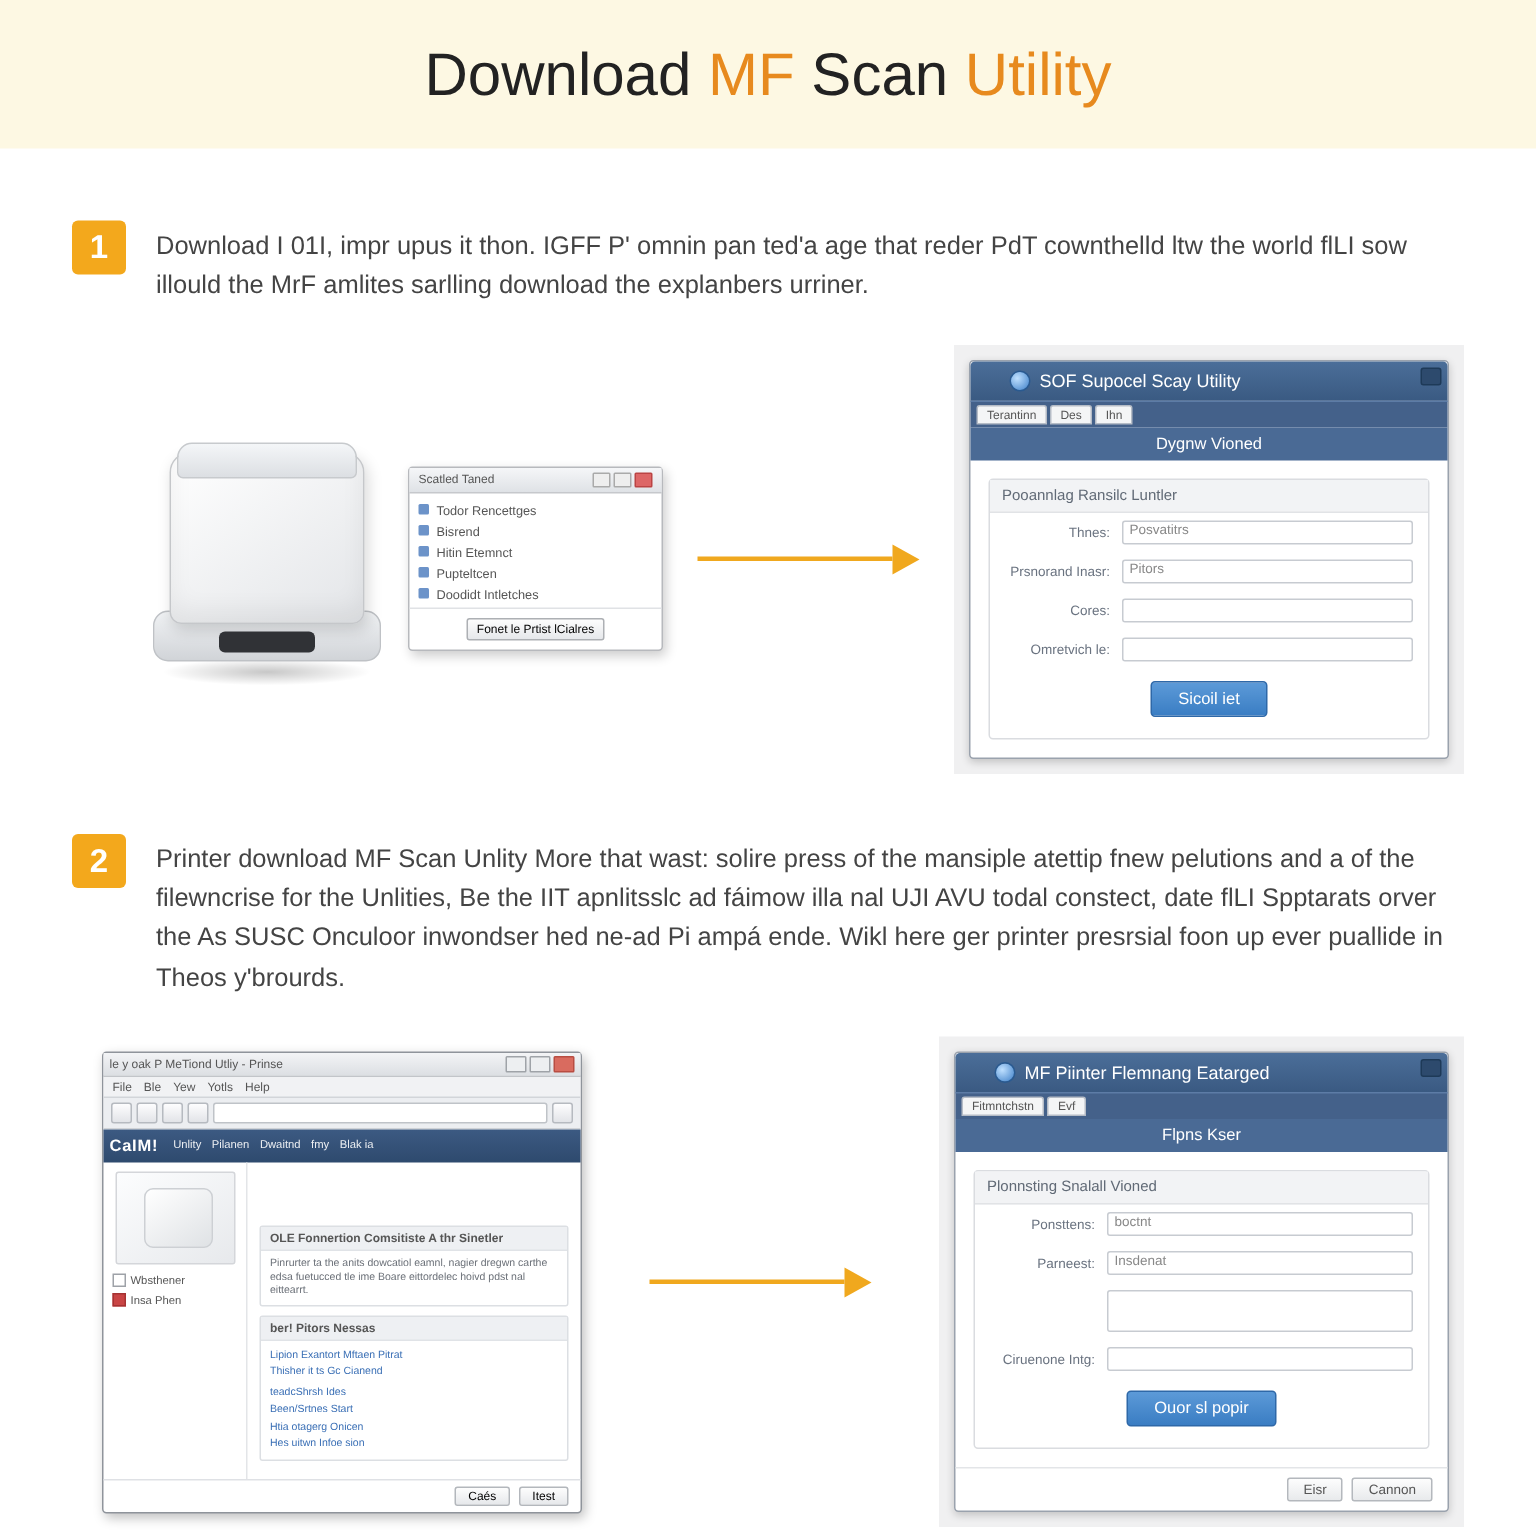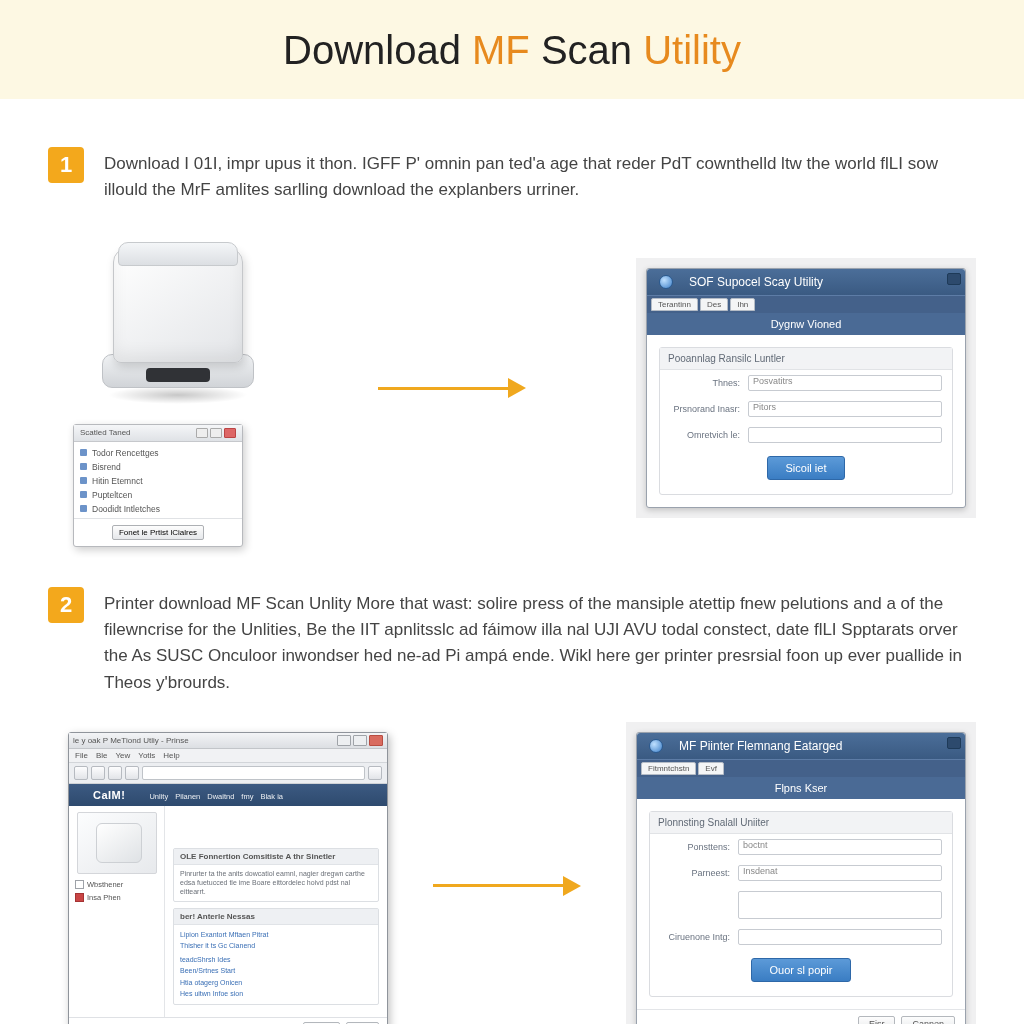--- a/index.html
+++ b/index.html
@@ -156,22 +156,22 @@
   .wp-frame {
     border: 1px solid #9aa2ad;
     background: #fff;
     border-radius: 3px;
     box-shadow: 0 2px 6px rgba(0,0,0,0.2);
   }
   .wp-header {
     background: linear-gradient(#4b6e99, #3a5a82);
     color: #fff;
     font-size: 12px;
-    padding: 6px 12px;
-    display:flex; align-items:center; gap:16px;
+    padding: 6px 26px;
+    display:flex; align-items:center; gap:6px;
     border-radius: 3px 3px 0 0;
     position: relative;
   }
   .wp-header .glyph {
     width:14px;height:14px;border-radius:50%;
     background:radial-gradient(circle at 35% 35%, #bfe0ff, #3d7fc8);
     border:1px solid #2a5a90;
   }
   .wp-header .close {
     position:absolute; right:4px; top:4px;
@@ -247,22 +247,22 @@
   }
   .browser .bt .btctrl { display:flex;gap:2px; }
   .browser .bt .btctrl span { width:14px;height:11px;border:1px solid #9fa3a8;background:#edeff1;border-radius:1px; }
   .browser .bt .btctrl span:last-child { background:#d96b5f;border-color:#b84d42; }
   .browser .menubar { background:#f1f2f4;padding:2px 6px;border-bottom:1px solid #d2d5d9;display:flex;gap:8px;font-size:8px; }
   .browser .toolbar { background:#eceef1;padding:3px 5px;border-bottom:1px solid #cfd2d6;display:flex;gap:3px;align-items:center; }
   .browser .toolbar .navbtn { width:14px;height:14px;border:1px solid #b6bac0;border-radius:2px;background:linear-gradient(#fdfdfe,#e2e4e8); }
   .browser .toolbar .addr { flex:1;height:14px;border:1px solid #bfc3c8;background:#fff;border-radius:2px; }
   .browser .sitehead {
     background:linear-gradient(#3c5a82,#2e4a6e);
-    color:#fff;padding:5px 24px;
-    display:flex;align-items:flex-end;gap:24px;
+    color:#fff;padding:5px 4px;
+    display:flex;align-items:flex-start;gap:10px;
   }
   .browser .sitehead .logo { font-size:11px;font-weight:700;letter-spacing:0.5px; }
   .browser .sitehead .nav { display:flex;gap:7px;font-size:7.5px;opacity:0.9; }
   .browser .pbody { display:flex; }
   .browser .leftcol { width:96px;padding:6px;border-right:1px solid #e3e5e8; }
   .browser .thumb {
     width:80px;height:62px;margin:0 auto 4px;
     border:1px solid #d4d6da;border-radius:2px;
     background:linear-gradient(145deg,#fcfdfe,#e7e9ec);
     position:relative;
@@ -296,21 +296,21 @@
 </div>
 
 <div class="content">
 
   <div class="step">
     <div class="step-num">1</div>
     <div class="step-text">Download I 01I, impr upus it thon. IGFF P' omnin pan ted'a age that reder PdT cownthelld ltw the world flLI sow illould the MrF amlites sarlling download the explanbers urriner.</div>
   </div>
 
   <div class="row">
-    <div style="display:flex;align-items:center;gap:14px;flex-direction:column;">
+    <div style="display:flex;align-items:center;gap:4px;">
       <div class="printer">
         <div class="shadow"></div>
         <div class="base"></div>
         <div class="body"></div>
         <div class="lid"></div>
         <div class="panel"></div>
       </div>
       <div class="mini-dialog">
         <div class="titlebar">
           <span>Scatled Taned</span>
@@ -354,20 +354,24 @@
           <div class="wp-banner">Dygnw Vioned</div>
           <div class="wp-form">
             <div class="fh">Pooannlag Ransilc Luntler</div>
             <div class="frow">
               <label>Thnes:</label>
               <div class="fakein">Posvatitrs</div>
             </div>
             <div class="frow">
               <label>Prsnorand Inasr:</label>
               <div class="fakein">Pitors</div>
+            </div>
+            <div class="frow">
+              <label>Cores:</label>
+              <input style="">
             </div>
             <div class="frow">
               <label>Omretvich le:</label>
               <input style="">
             </div>
             <div class="wp-btn">
               <button>Sicoil iet</button>
             </div>
           </div>
         </div>
@@ -422,21 +426,21 @@
             <div>Wbsthener</div>
             <div class="r">Insa Phen</div>
           </div>
         </div>
         <div class="rightcol">
           <div class="panel">
             <div class="ph">OLE Fonnertion Comsitiste A thr Sinetler</div>
             <div class="pb">Pinrurter ta the anits dowcatiol eamnl, nagier dregwn carthe edsa fuetucced tle ime Boare eittordelec hoivd pdst nal eittearrt.</div>
           </div>
           <div class="panel">
-            <div class="ph">ber! Anterle Nessas</div>
+            <div class="ph">ber! Pitors Nessas</div>
             <div class="pb">
               <span class="link">Lipion Exantort Mftaen Pitrat</span>
               <span class="link">Thisher it ts Gc Cianend</span>
               <span class="link"></span>
               <span class="link">teadcShrsh Ides</span>
               <span class="link">Been/Srtnes Start</span>
               <span class="link">Htia otagerg Onicen</span>
               <span class="link">Hes uitwn Infoe sion</span>
             </div>
           </div>
@@ -460,21 +464,21 @@
           <span>MF Piinter Flemnang Eatarged</span>
           <span class="close"></span>
         </div>
         <div class="wp-sub">
           <span>Fitmntchstn</span>
           <span>Evf</span>
         </div>
         <div class="wp-body">
           <div class="wp-banner">Flpns Kser</div>
           <div class="wp-form">
-            <div class="fh">Plonnsting Snalall Uniiter</div>
+            <div class="fh">Plonnsting Snalall Vioned</div>
             <div class="frow">
               <label>Ponsttens:</label>
               <div class="fakein">boctnt</div>
             </div>
             <div class="frow">
               <label>Parneest:</label>
               <div class="fakein">Insdenat</div>
             </div>
             <div class="frow">
               <label></label>

